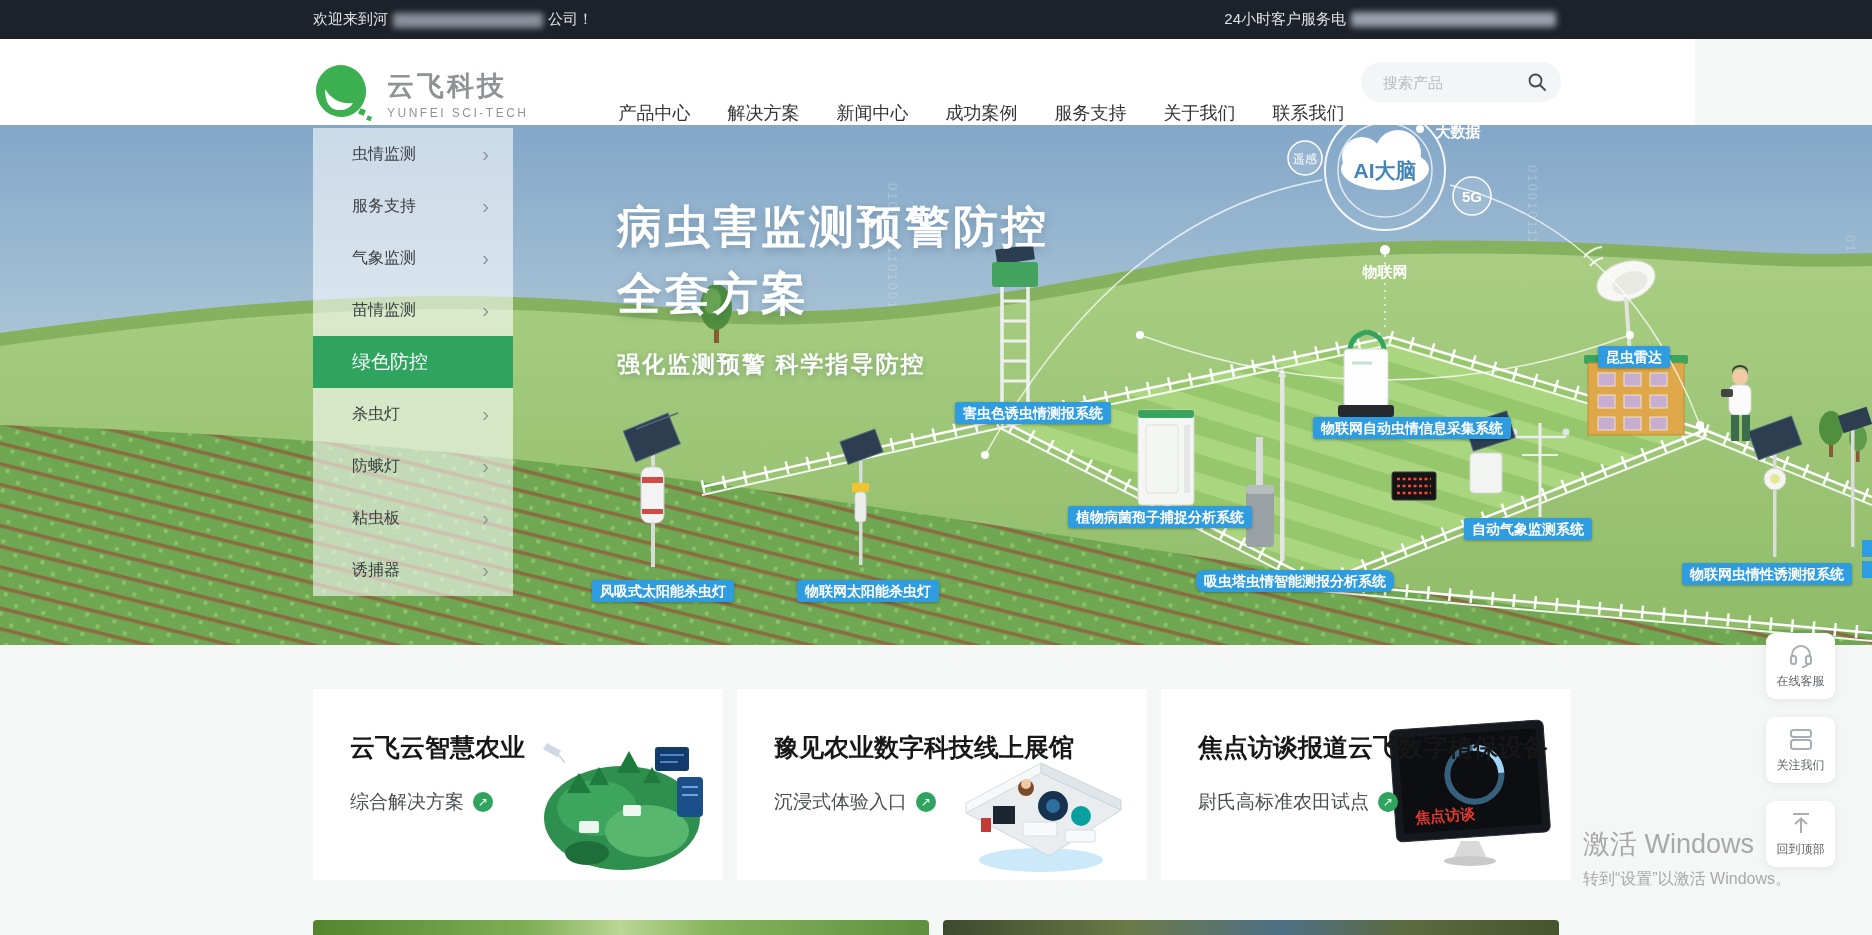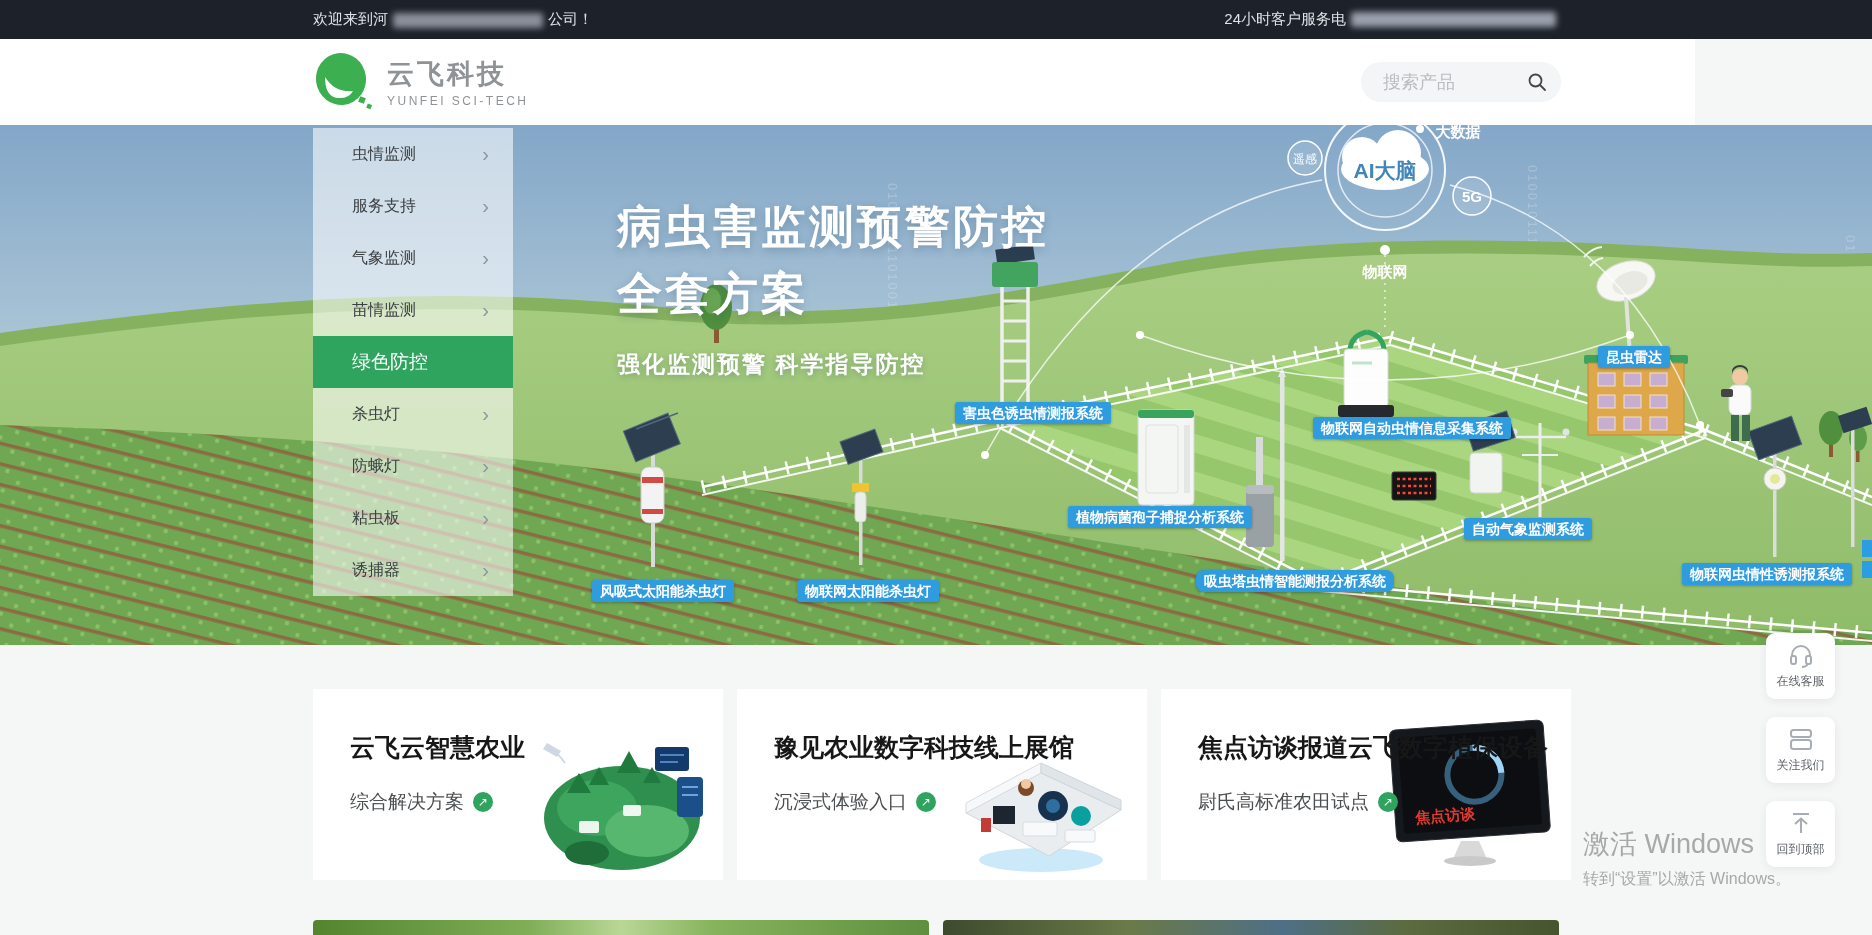--- a/index.html
+++ b/index.html
@@ -7,29 +7,29 @@
   .page { position:relative; width:1872px; height:935px; overflow:hidden; background:#f5f6f6; }
 
   
   .topbar { position:absolute; top:0; left:0; width:1872px; height:39px; background:#1d212a; color:#dfe2e6; font-size:15px; display:flex; align-items:center; }
   .topbar-inner { width:1248px; margin-left:313px; display:flex; align-items:center; }
   .hotline { margin-left:auto; display:flex; align-items:center; }
   .blur { display:inline-block; height:15px; border-radius:2px; background:#8a909b; filter:blur(3px); vertical-align:middle; margin:0 5px; }
   .b1 { width:150px; } .b2 { width:205px; background:#9aa1ac; }
 
   
-  .header { position:absolute; top:39px; left:0; width:1695px; height:86px; background:#ffffff; display:flex; align-items:center; z-index:30; }
+  .header { position:absolute; top:39px; left:0; width:1695px; height:86px; background:#ffffff; display:flex; align-items:flex-end; z-index:30; }
   .logo { margin-left:313px; display:flex; align-items:center; cursor:pointer; }
   .logo-text { margin-left:12px; color:#8f9396; }
   .logo-title { font-size:27px; font-weight:bold; letter-spacing:3px; }
   .logo-sub { font-size:12px; letter-spacing:2.5px; margin-top:2px; }
   .nav { display:flex; margin-left:88px; gap:33px; }
   .nav a { display:block; width:76px; text-align:center; font-size:18px; color:#333; text-decoration:none; cursor:pointer; }
   .search { position:absolute; left:1361px; top:23px; width:200px; height:40px; background:#f3f5f6; border-radius:20px; display:flex; align-items:center; }
-  .search input { border:none; outline:none; background:transparent; margin-left:22px; width:130px; font-size:18px; color:#1d4ed8; }
+  .search input { border:none; outline:none; background:transparent; margin-left:22px; width:130px; font-size:15px; color:#1d4ed8; }
   .search input::placeholder { color:#b9bcc0; }
   .search svg { margin-left:auto; margin-right:14px; cursor:pointer; }
 
   
   .banner { position:absolute; top:125px; left:0; width:1872px; height:520px; overflow:hidden; }
   .scene { position:absolute; top:0; left:0; }
   .hero-text { position:absolute; left:617px; top:68px; color:#fff; z-index:5; }
   .hero-title { font-size:45px; font-weight:bold; line-height:67px; letter-spacing:3px; text-shadow:0 3px 9px rgba(30,60,90,.28); }
   .hero-sub { margin-top:22px; font-size:23px; font-weight:bold; letter-spacing:2px; text-shadow:0 2px 6px rgba(30,60,90,.28); }
   .dev-label { position:absolute; background:#2f9ce0; color:#fff; font-size:14px; font-weight:bold; line-height:20px; padding:1px 8px; border-radius:3px; white-space:nowrap; box-shadow:0 1px 3px rgba(0,0,0,.28); z-index:6; }
@@ -88,20 +88,29 @@
         <path d="M12,26 q10,16 28,14 q-4,8 -16,7 q-12,-2 -12,-21 z" fill="#ffffff"></path>
         <path d="M16,22 q12,10 24,6 q-3,9 -14,8 q-9,-2 -10,-14 z" fill="#3cb051"></path>
         <rect x="46" y="46" width="6" height="6" fill="#3cb051" transform="rotate(20 49 49)"></rect>
         <rect x="54" y="53" width="4.5" height="4.5" fill="#3cb051" transform="rotate(20 56 55)"></rect>
       </svg>
       <div class="logo-text">
         <div class="logo-title">云飞科技</div>
         <div class="logo-sub">YUNFEI SCI-TECH</div>
       </div>
     </div>
+    <nav class="nav">
+      <a>产品中心</a>
+      <a>解决方案</a>
+      <a>新闻中心</a>
+      <a>成功案例</a>
+      <a>服务支持</a>
+      <a>关于我们</a>
+      <a>联系我们</a>
+    </nav>
     <div class="search">
       <input placeholder="搜索产品" style="">
       <svg width="20" height="20" viewBox="0 0 20 20">
         <circle cx="8.5" cy="8.5" r="6" fill="none" stroke="#454545" stroke-width="1.8"></circle>
         <line x1="13" y1="13" x2="18" y2="18" stroke="#454545" stroke-width="1.8" stroke-linecap="round"></line>
       </svg>
     </div>
   </div>
 
   <div class="banner">

